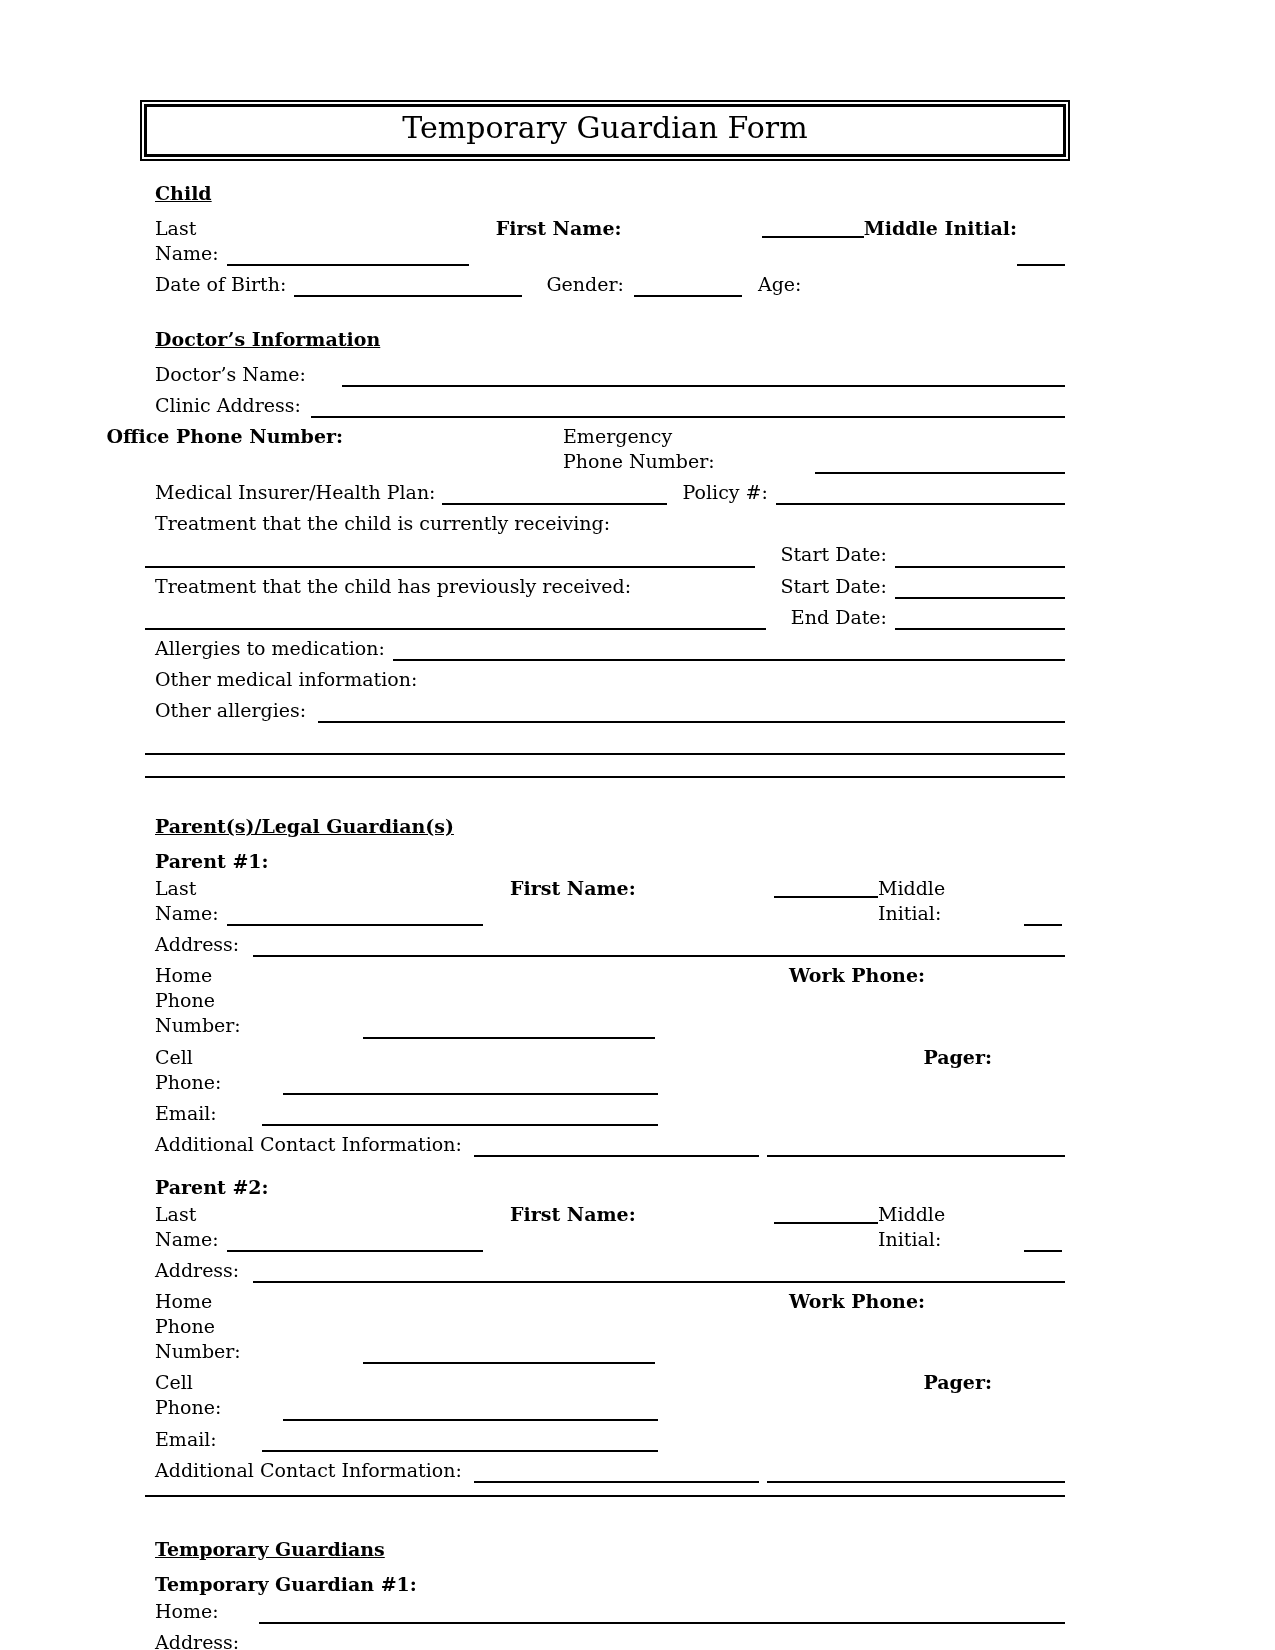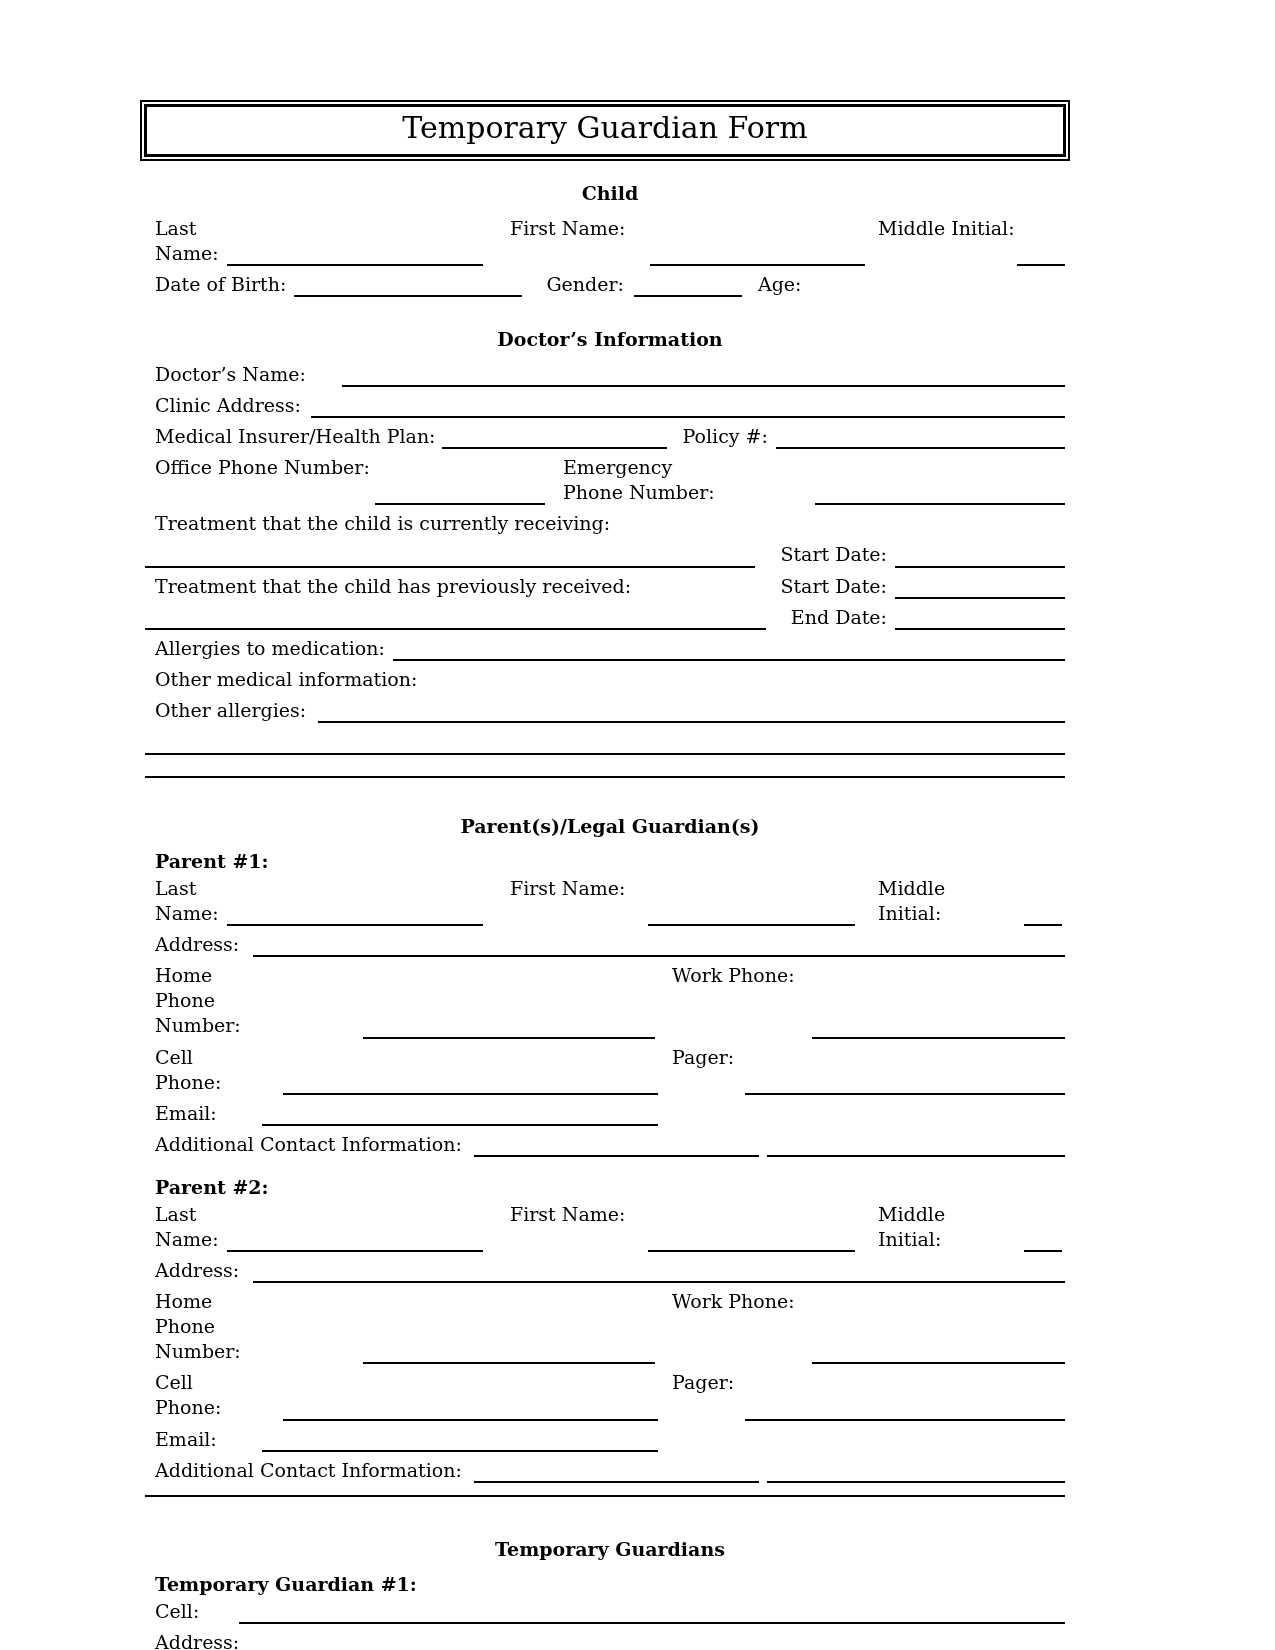--- a/index.html
+++ b/index.html
@@ -9,29 +9,29 @@
     font-family:"DejaVu Serif","Liberation Serif",serif;
     font-size:19px; color:#000; line-height:1.32;
   }
   .page { position:relative; width:1233px; height:1650px; background:#fff; overflow:hidden; }
 
   .title-box { margin:100px 0 0 140px; width:930px; border:2px solid #000; padding:2px; }
   .title-inner { border:3px solid #000; text-align:center; font-size:30px; padding:1px 0 6px; }
 
   .content { margin-left:155px; width:910px; }
 
-  .sec-h { text-align:center; font-weight:700; margin:30px 0 10px; }
+  .sec-h { text-align:left; font-weight:700; margin:30px 0 10px;text-decoration:underline; }
   .mt20 { margin-top:20px; }
   .mt36 { margin-top:36px; }
   .mt40 { margin-top:40px; }
   .sub { font-weight:700; margin:8px 0 2px; }
 
   .r { display:flex; margin-bottom:6px; }
   .ae { align-items:flex-end; }
-  .col { display:flex; flex-direction:column; justify-content:space-between; align-items:flex-start; }
+  .col { display:flex; flex-direction:row; justify-content:flex-end; align-items:flex-start;font-weight:bold; }
   .lbl { white-space:nowrap; }
   .wrap { white-space:normal; }
   .w64 { width:64px; } .w70 { width:70px; } .w112 { width:112px; } .w62 { width:62px; } .w155 { width:155px; }
   .ln { border-bottom:2px solid #000; height:22px; display:inline-block; }
   .grow { flex:1 1 auto; }
   .hr { border-bottom:2px solid #000; height:0; margin-left:-10px; }
 </style>
 </head>
 <body>
 
@@ -73,39 +73,39 @@
     <div class="r ae">
       <span class="lbl">Doctor’s Name:</span>
       <span class="ln grow" style="margin-left:36px"></span>
     </div>
 
     <div class="r ae">
       <span class="lbl">Clinic Address:</span>
       <span class="ln grow" style="margin-left:10px"></span>
     </div>
 
+    <div class="r">
+      <div class="col" style="width:408px">
+        <span class="lbl">Office Phone Number:</span>
+        <span class="ln" style="width:170px;margin-left:220px"></span>
+      </div>
+      <div style="flex:1;display:flex;align-items:flex-end;justify-content:space-between">
+        <span class="lbl wrap w155">Emergency Phone Number:</span>
+        <span class="ln" style="width:250px"></span>
+      </div>
+    </div>
+
     <div class="r ae">
       <span class="lbl">Medical Insurer/Health Plan:</span>
       <span class="ln" style="width:225px;margin-left:6px"></span>
       <span class="lbl" style="margin-left:16px">Policy #:</span>
       <span class="ln grow" style="margin-left:8px"></span>
     </div>
 
     <div class="r">
-      <div class="col" style="width:408px">
-        <span class="lbl">Office Phone Number:</span>
-        <span class="ln" style="width:170px;margin-left:220px"></span>
-      </div>
-      <div style="flex:1;display:flex;align-items:flex-end;justify-content:space-between">
-        <span class="lbl wrap w155">Emergency Phone Number:</span>
-        <span class="ln" style="width:250px"></span>
-      </div>
-    </div>
-
-    <div class="r">
       <span class="lbl">Treatment that the child is currently receiving:</span>
     </div>
 
     <div class="r ae">
       <span class="ln grow" style="margin-left:-10px;margin-right:25px"></span>
       <span class="lbl">Start Date:</span>
       <span class="ln" style="width:170px;margin-left:8px"></span>
     </div>
 
     <div class="r ae">
@@ -249,21 +249,21 @@
       <span class="ln grow" style="margin-left:8px"></span>
     </div>
 
     <div class="hr" style="margin-top:12px"></div>
 
     <div class="sec-h mt40">Temporary Guardians</div>
 
     <div class="sub">Temporary Guardian #1:</div>
 
     <div class="r ae">
-      <span class="lbl">Cell:</span>
+      <span class="lbl">Home:</span>
       <span class="ln grow" style="margin-left:40px"></span>
     </div>
 
     <div class="r ae">
       <span class="lbl">Address:</span>
       <span class="ln grow" style="margin-left:16px"></span>
     </div>
 
   </div>
 </div>

